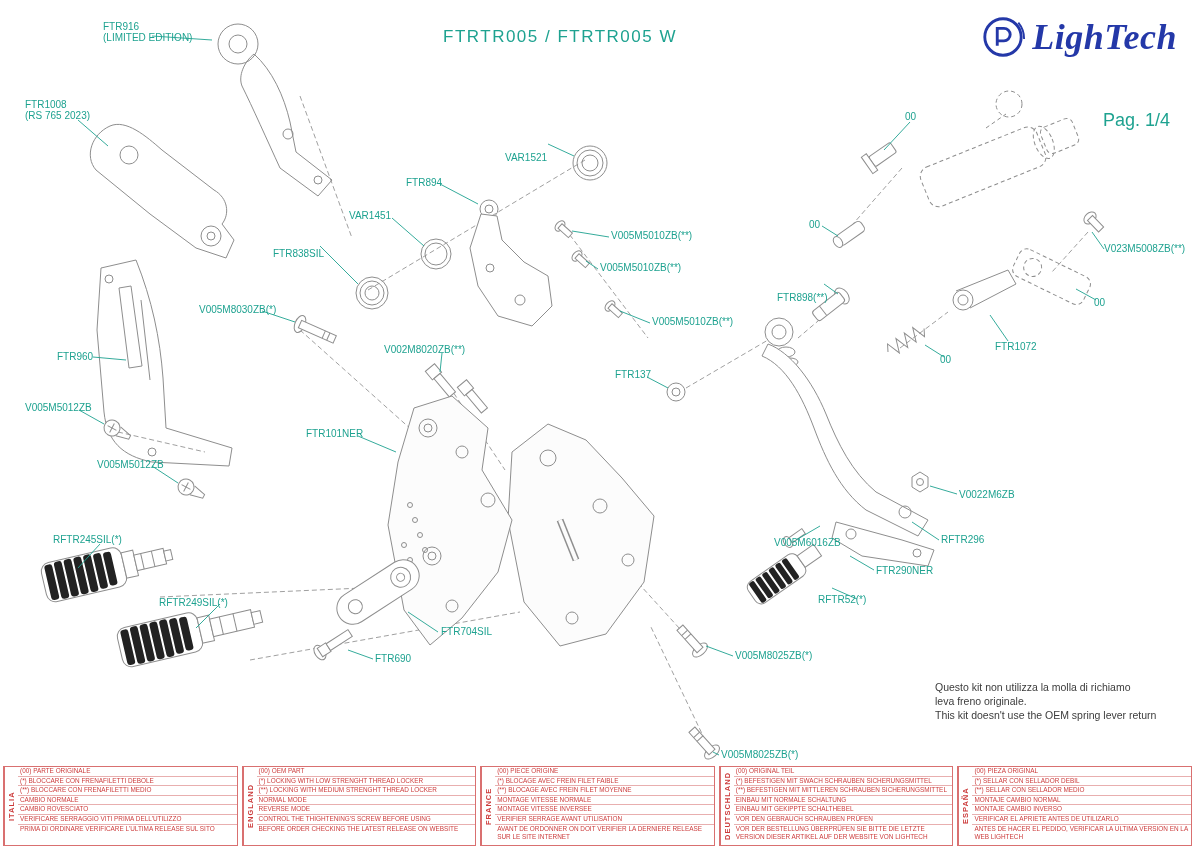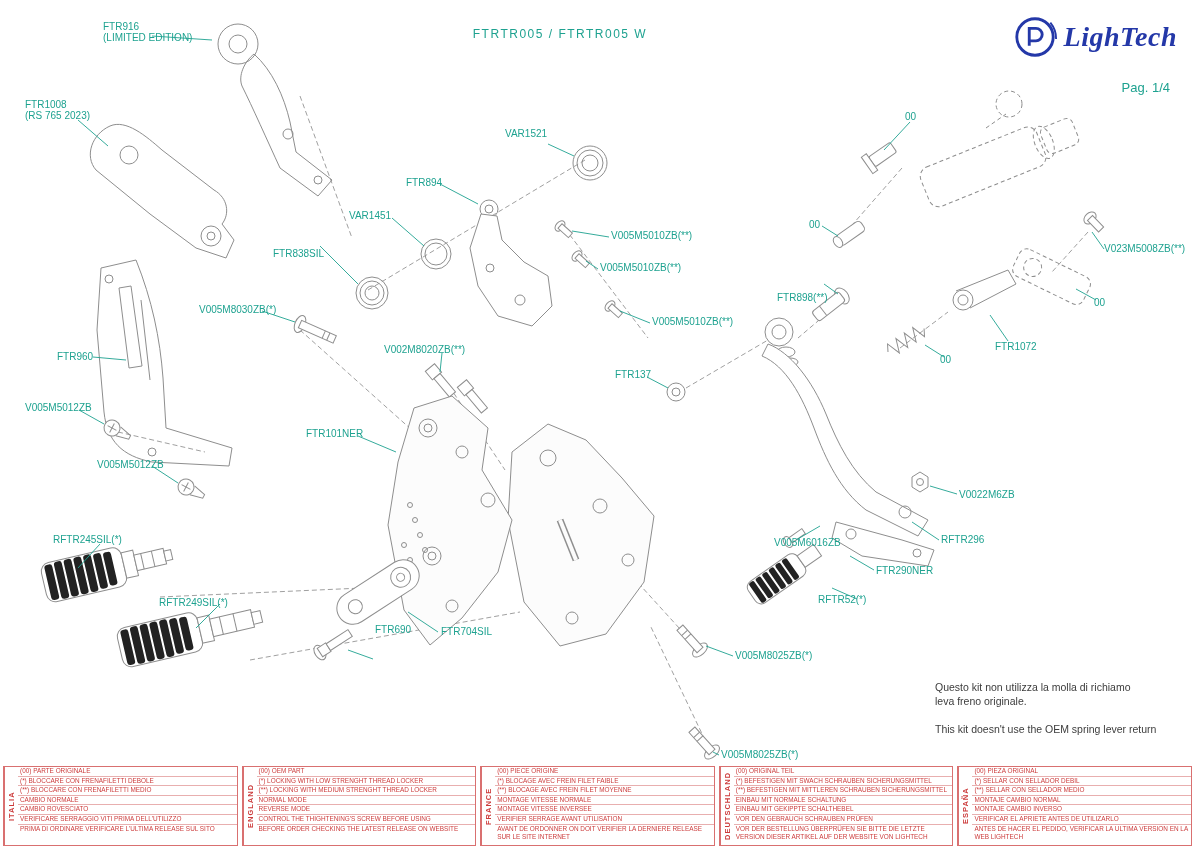--- a/index.html
+++ b/index.html
@@ -7,38 +7,38 @@
   body {
     position:relative; background:#fff; overflow:hidden;
     font-family:"Liberation Sans", sans-serif;
     --teal:#1EA290; --red:#CC3B3B; --redline:#D97070; --blue:#2438A8; --gray:#8E8E8E;
   }
   .page { position:absolute; inset:0; }
   svg.diagram { position:absolute; left:0; top:0; z-index:1; }
 
   .title {
     position:absolute; left:330px; top:27px; width:460px; text-align:center;
-    color:var(--teal); font-size:12px; letter-spacing:1.5px; z-index:3;
+    color:var(--teal); font-size:17px; letter-spacing:1.5px; z-index:3;
   }
   .logo { position:absolute; right:18px; top:14px; display:flex; align-items:center; gap:6px; z-index:3; }
   .logo-mark { width:46px; height:46px; }
   .logo-text {
     font-family:"Liberation Serif", serif; font-weight:bold; font-style:italic;
-    color:var(--blue); font-size:28px; letter-spacing:0.5px;
-  }
-  .page-num { position:absolute; right:25px; top:80px; color:var(--teal); font-size:13px; z-index:3; }
+    color:var(--blue); font-size:36px; letter-spacing:0.5px;
+  }
+  .page-num { position:absolute; right:25px; top:110px; color:var(--teal); font-size:18px; z-index:3; }
 
   .plabel {
     position:absolute; color:var(--teal); font-size:10px; line-height:11px;
     white-space:nowrap; z-index:3;
   }
   .plabel .sub { display:block; }
 
   .notes { position:absolute; left:935px; top:680px; width:255px; color:#3c3c3c; font-size:10.5px; line-height:14px; z-index:3; }
-  .notes p + p { margin-top:14px; }
+  .notes p + p { margin-top:0; }
 
   .footer {
     position:absolute; left:3px; right:3px; top:766px; bottom:3px;
     display:flex; gap:4px; z-index:3;
   }
   .fblock { flex:1; display:flex; border:1px solid var(--redline); background:#fff; }
   .fcountry {
     width:14px; border-right:1px solid var(--redline);
     color:var(--red); font-size:7.5px; font-weight:bold; letter-spacing:1px;
     display:flex; align-items:center; justify-content:center;
@@ -394,21 +394,21 @@
   <div class="page-num">Pag. 1/4</div>
 
   <div class="plabel" style="left:103px;top:21px">
     <span>FTR916</span>
     <span class="sub">(LIMITED EDITION)</span>
   </div>
   <div class="plabel" style="left:25px;top:99px">
     <span>FTR1008</span>
     <span class="sub">(RS 765 2023)</span>
   </div>
-  <div class="plabel" style="left:505px;top:128px">VAR1521</div>
+  <div class="plabel" style="left:505px;top:152px">VAR1521</div>
   <div class="plabel" style="left:406px;top:177px">FTR894</div>
   <div class="plabel" style="left:349px;top:210px">VAR1451</div>
   <div class="plabel" style="left:273px;top:248px">FTR838SIL</div>
   <div class="plabel" style="left:611px;top:230px">V005M5010ZB(**)</div>
   <div class="plabel" style="left:600px;top:262px">V005M5010ZB(**)</div>
   <div class="plabel" style="left:652px;top:316px">V005M5010ZB(**)</div>
   <div class="plabel" style="left:199px;top:304px">V005M8030ZB(*)</div>
   <div class="plabel" style="left:57px;top:351px">FTR960</div>
   <div class="plabel" style="left:384px;top:344px">V002M8020ZB(**)</div>
   <div class="plabel" style="left:25px;top:402px">V005M5012ZB</div>
@@ -423,21 +423,21 @@
   <div class="plabel" style="left:995px;top:341px">FTR1072</div>
   <div class="plabel" style="left:940px;top:354px">00</div>
   <div class="plabel" style="left:959px;top:489px">V0022M6ZB</div>
   <div class="plabel" style="left:774px;top:537px">V005M6016ZB</div>
   <div class="plabel" style="left:941px;top:534px">RFTR296</div>
   <div class="plabel" style="left:876px;top:565px">FTR290NER</div>
   <div class="plabel" style="left:818px;top:594px">RFTR52(*)</div>
   <div class="plabel" style="left:53px;top:534px">RFTR245SIL(*)</div>
   <div class="plabel" style="left:159px;top:597px">RFTR249SIL(*)</div>
   <div class="plabel" style="left:441px;top:626px">FTR704SIL</div>
-  <div class="plabel" style="left:375px;top:624px">FTR690</div>
+  <div class="plabel" style="left:375px;top:653px">FTR690</div>
   <div class="plabel" style="left:735px;top:650px">V005M8025ZB(*)</div>
   <div class="plabel" style="left:721px;top:749px">V005M8025ZB(*)</div>
 
   <div class="notes">
     <p>
       <span>Questo kit non utilizza la molla di richiamo</span><br>
       <span>leva freno originale.</span>
     </p>
     <p>This kit doesn't use the OEM spring lever return</p>
   </div>

